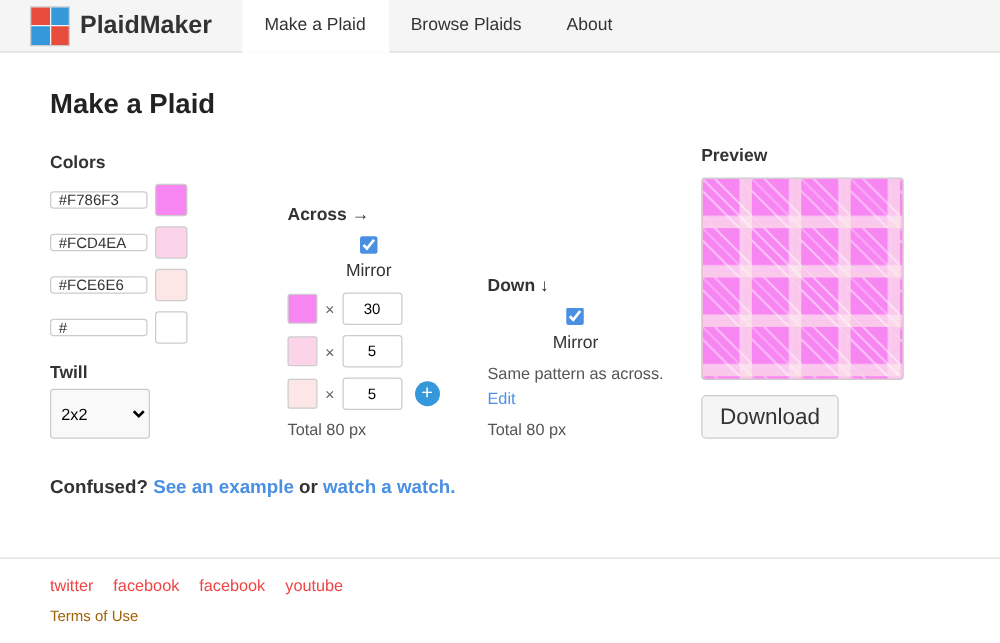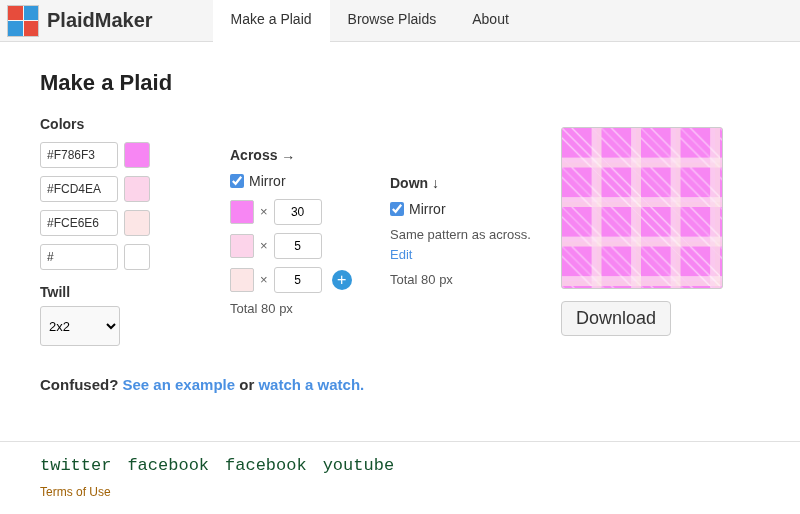--- a/index.html
+++ b/index.html
@@ -12,22 +12,21 @@
       min-height: 514px;
     }
 
     
     #header {
       display: flex;
       align-items: center;
       border-bottom: 1px solid #ddd;
       background: #f5f5f5;
       height: 42px;
-      padding: 0 7px;
-      gap: 36px;
+      padding: 0 24px;
     }
     #logo-area {
       display: flex;
       align-items: center;
       gap: 8px;
       margin-right: 24px;
     }
     #logo-plaid {
       width: 32px;
       height: 32px;
@@ -76,42 +75,42 @@
     #page-title {
       font-size: 22px;
       font-weight: 600;
       margin-bottom: 20px;
       color: #222;
     }
 
     #content-area {
       display: flex;
       gap: 30px;
-      align-items: center;
+      align-items: flex-end;
     }
 
     
     #colors-panel {
       min-width: 160px;
     }
     .panel-header {
       font-size: 14px;
       font-weight: 600;
       margin-bottom: 10px;
       color: #333;
     }
     .color-row {
       display: flex;
       align-items: center;
       gap: 6px;
       margin-bottom: 8px;
     }
     .color-input {
       width: 78px;
-      height: 26px;
+      height: 14px;
       border: 1px solid #ccc;
       border-radius: 3px;
       padding: 2px 6px;
       font-size: 12px;
       color: #333;
       background: #fff;
     }
     .color-swatch {
       width: 26px;
       height: 26px;
@@ -187,20 +186,21 @@
     .total-text {
       font-size: 13px;
       color: #555;
       margin-top: 6px;
     }
     .mirror-row {
       display: flex;
       align-items: center;
       gap: 5px;
       margin-bottom: 10px;
+      flex-direction: column;
     }
     .mirror-check {
       width: 14px;
       height: 14px;
       accent-color: #4a90e2;
     }
 
     
     #down-panel {
       min-width: 140px;
@@ -278,25 +278,24 @@
       margin-top: 28px;
       border-top: 1px solid #e0e0e0;
       padding: 14px 40px 0 40px;
     }
     #social-links {
       display: flex;
       gap: 16px;
       margin-bottom: 10px;
     }
     .social-link {
-      color: #14532d;
+      color: #ef4444;
       text-decoration: none;
-      font-size: 17px;
-      cursor: pointer;
-      font-family: Liberation Mono, monospace;
+      font-size: 13px;
+      cursor: pointer;
     }
     #terms-link {
       font-size: 12px;
       color: #a16207;
       cursor: pointer;
     }
   </style>
 </head>
 <body>
 
@@ -382,20 +381,21 @@
       <div class="mirror-row">
         <input type="checkbox" class="mirror-check" checked="" style="">
         <span>Mirror</span>
       </div>
       <div class="same-pattern-text">Same pattern as across.</div>
       <a class="edit-link">Edit</a>
       <div class="total-text" style="margin-top:10px;">Total 80 px</div>
     </div>
 
     <div id="preview-panel">
+      <div class="panel-header">Preview</div>
       <div id="preview-canvas">
         
         <svg viewBox="0 0 162 162" xmlns="http://www.w3.org/2000/svg">
           <defs>
             <pattern id="plaid-pat" x="0" y="0" width="40" height="40" patternUnits="userSpaceOnUse">
 
               <rect width="40" height="40" fill="#F786F3"></rect>
 
               <rect x="0" y="30" width="40" height="5" fill="#FCD4EA" opacity="0.7"></rect>
               <rect x="0" y="35" width="40" height="5" fill="#FCE6E6" opacity="0.7"></rect>

